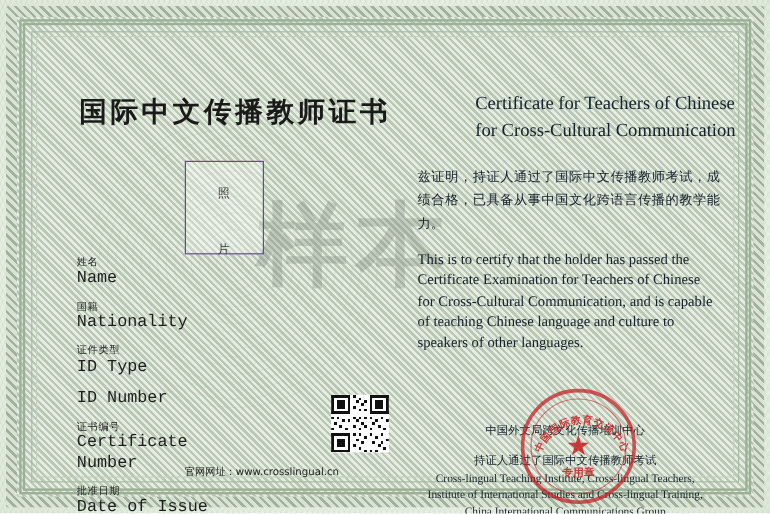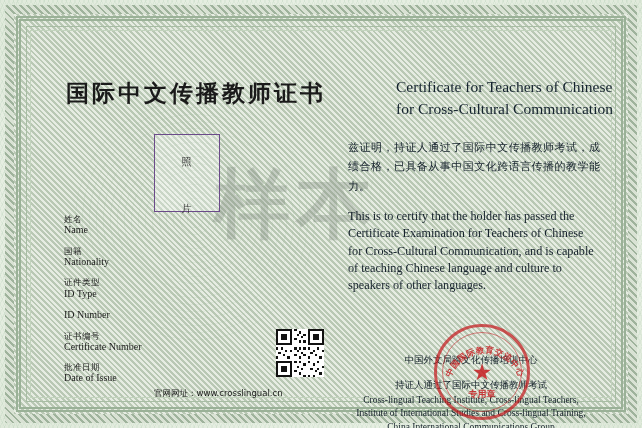--- a/index.html
+++ b/index.html
@@ -190,22 +190,22 @@
     margin-bottom: 9px;
   }
   .field-cn {
     font-family: "DejaVu Sans", sans-serif;
     font-size: 8.5px;
     color: #1d1d1d;
     letter-spacing: .5px;
     line-height: 1.2;
   }
   .field-en {
-    font-family: Liberation Serif, serif;
-    font-size: 10px;
+    font-family: Liberation Mono, monospace;
+    font-size: 14px;
     color: #1d1d1d;
     line-height: 1.25;
   }
 
   
   .qr {
     position: absolute;
     left: 240px; top: 293px;
     width: 48px; height: 48px;
     background-color: #ffffff;

